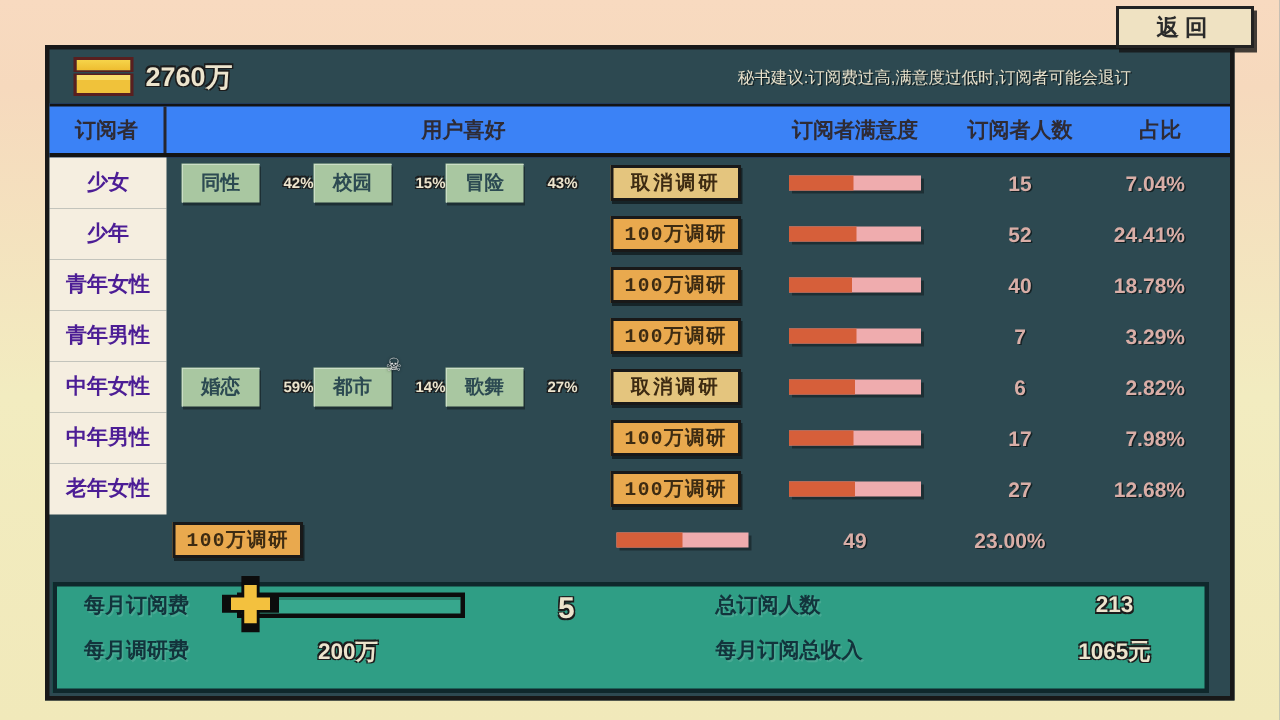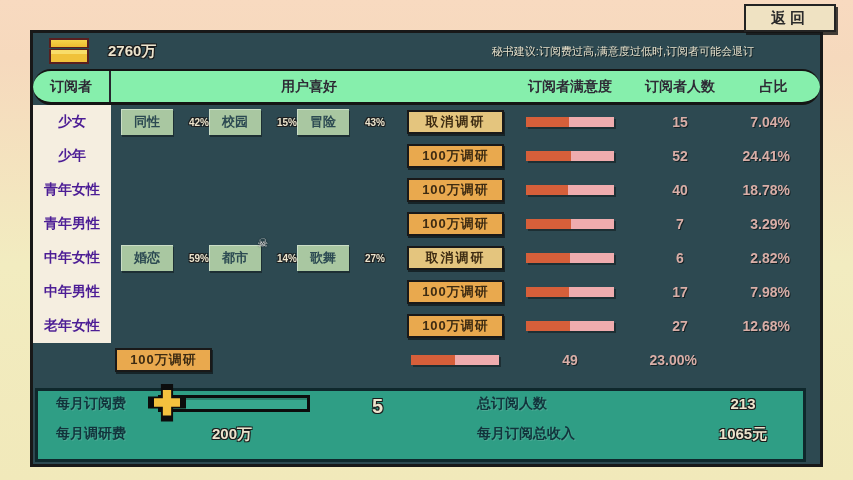--- a/index.html
+++ b/index.html
@@ -30,30 +30,29 @@
   .infobar { height:36px; display:flex; align-items:center; padding:0 10px; }
   .money-icon { width:40px; height:26px; margin-left:6px; }
   .money-icon .gold-top {
     height:10px; background:linear-gradient(180deg,#f6d44a,#eebc2f);
     border:2px solid #591f1f; border-bottom-width:1px;
   }
   .money-icon .gold-bottom {
     height:15px; background:linear-gradient(180deg,#f8dd6a 0 30%,#f0c23a 30%);
     border:2px solid #591f1f; border-top-width:1px; margin-top:1px;
   }
-  .money-text { margin-left:19px; font-size:15px; font-weight:bold; }
+  .money-text { margin-left:8px; font-size:18px; font-weight:bold; }
   .tip { margin-left:auto; margin-right:56px; font-size:11px; color:#e7e0ca;
          text-shadow:1px 1px 0 rgba(0,0,0,.6); }
   
   .thead {
-    height:36px; background:#86efac;
+    height:36px; background:#3b82f6;
     border-top:2px solid #141414; border-bottom:3px solid #141414;
     display:grid; grid-template-columns:78px 396px 126px 94px 1fr;
     align-items:center;
-    border-radius:18px;
   }
   .th { text-align:center; font-size:14px; font-weight:bold; color:#2e2b35; }
   .th.first { border-right:2px solid #26262e; height:100%; display:flex;
               align-items:center; justify-content:center; }
   
   .tbody { height:272px; display:grid; grid-template-rows:repeat(8,34px); }
   .row { display:grid; grid-template-columns:78px 292px 104px 126px 94px 1fr;
          align-items:center; }
   .row-label {
     height:34px; background:#f5eee0; display:flex; align-items:center;
@@ -65,26 +64,26 @@
     display:inline-block; width:52px; padding:4px 0; text-align:center;
     background:#a9c7a1; color:#2c4a52; font-size:13px; font-weight:bold;
     box-shadow:inset 1px 1px 0 rgba(255,255,255,.4), 1px 2px 0 rgba(0,0,0,.35);
   }
   .tagpct { width:36px; text-align:right; font-size:10px; font-weight:bold; }
   .skull {
     position:absolute; top:-8px; right:-7px; font-size:12px; color:#e3e3e3;
     text-shadow:0 0 2px #000; line-height:1;
   }
   .survey-btn {
-    width:97px; height:24px; margin-left:4px;
+    width:87px; height:24px; margin-left:4px;
     background:#e9a94e; border:2px solid #191919; color:#3d2b12;
     font-size:13px; font-weight:bold; letter-spacing:1px;
     display:flex; align-items:center; justify-content:center;
     box-shadow:1px 2px 0 rgba(0,0,0,.5); cursor:pointer;
-    font-family:Liberation Sans, sans-serif;
+    font-family:Liberation Mono, monospace;
   }
   .survey-btn.cancel { background:#e4c57e; letter-spacing:2px; }
   .barcell { display:flex; justify-content:center; }
   .bar { width:88px; height:10px; background:#efacae;
          box-shadow:2px 2px 0 rgba(0,0,0,.35); }
   .bar-fill { height:100%; background:#d65f3a; }
   .count { text-align:center; font-size:14px; font-weight:bold; color:#d9aea7;
            text-shadow:1px 1px 0 rgba(0,0,0,.55); }
   .share { text-align:right; padding-right:30px; font-size:14px; font-weight:bold;
            color:#d9aea7; text-shadow:1px 1px 0 rgba(0,0,0,.55); }

